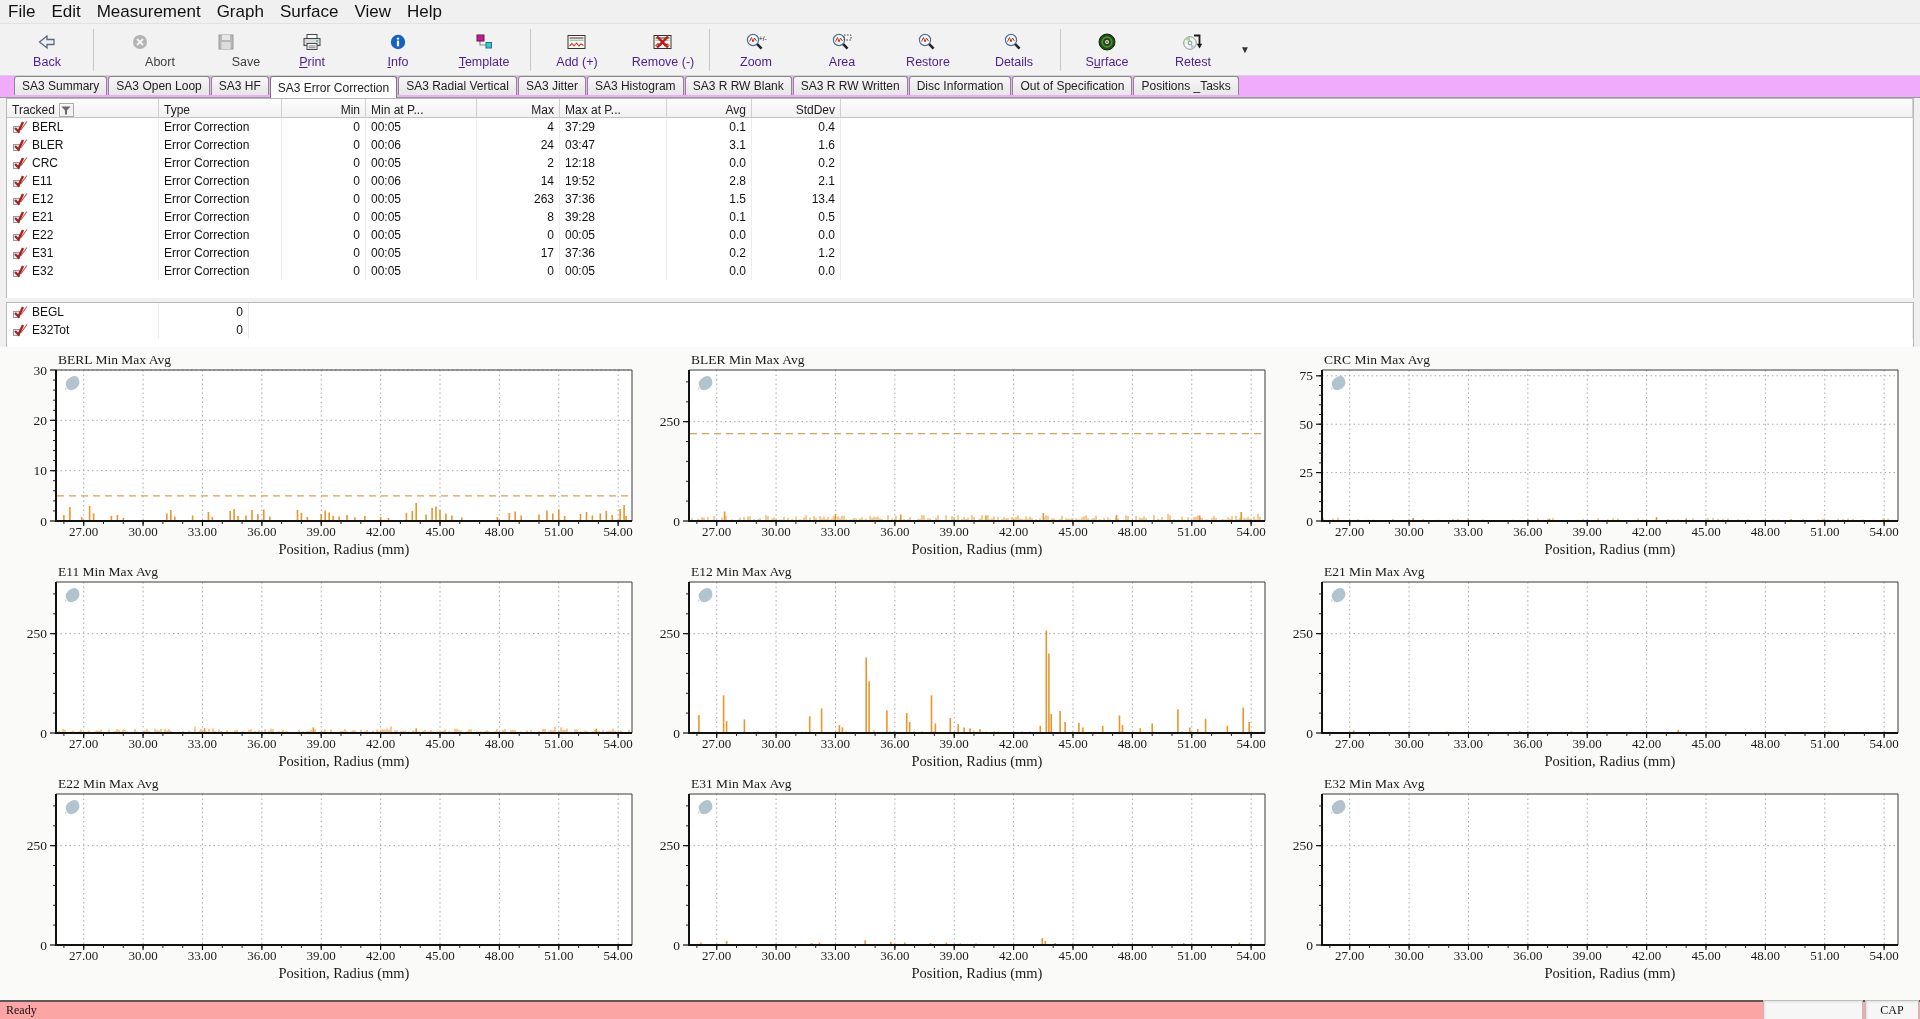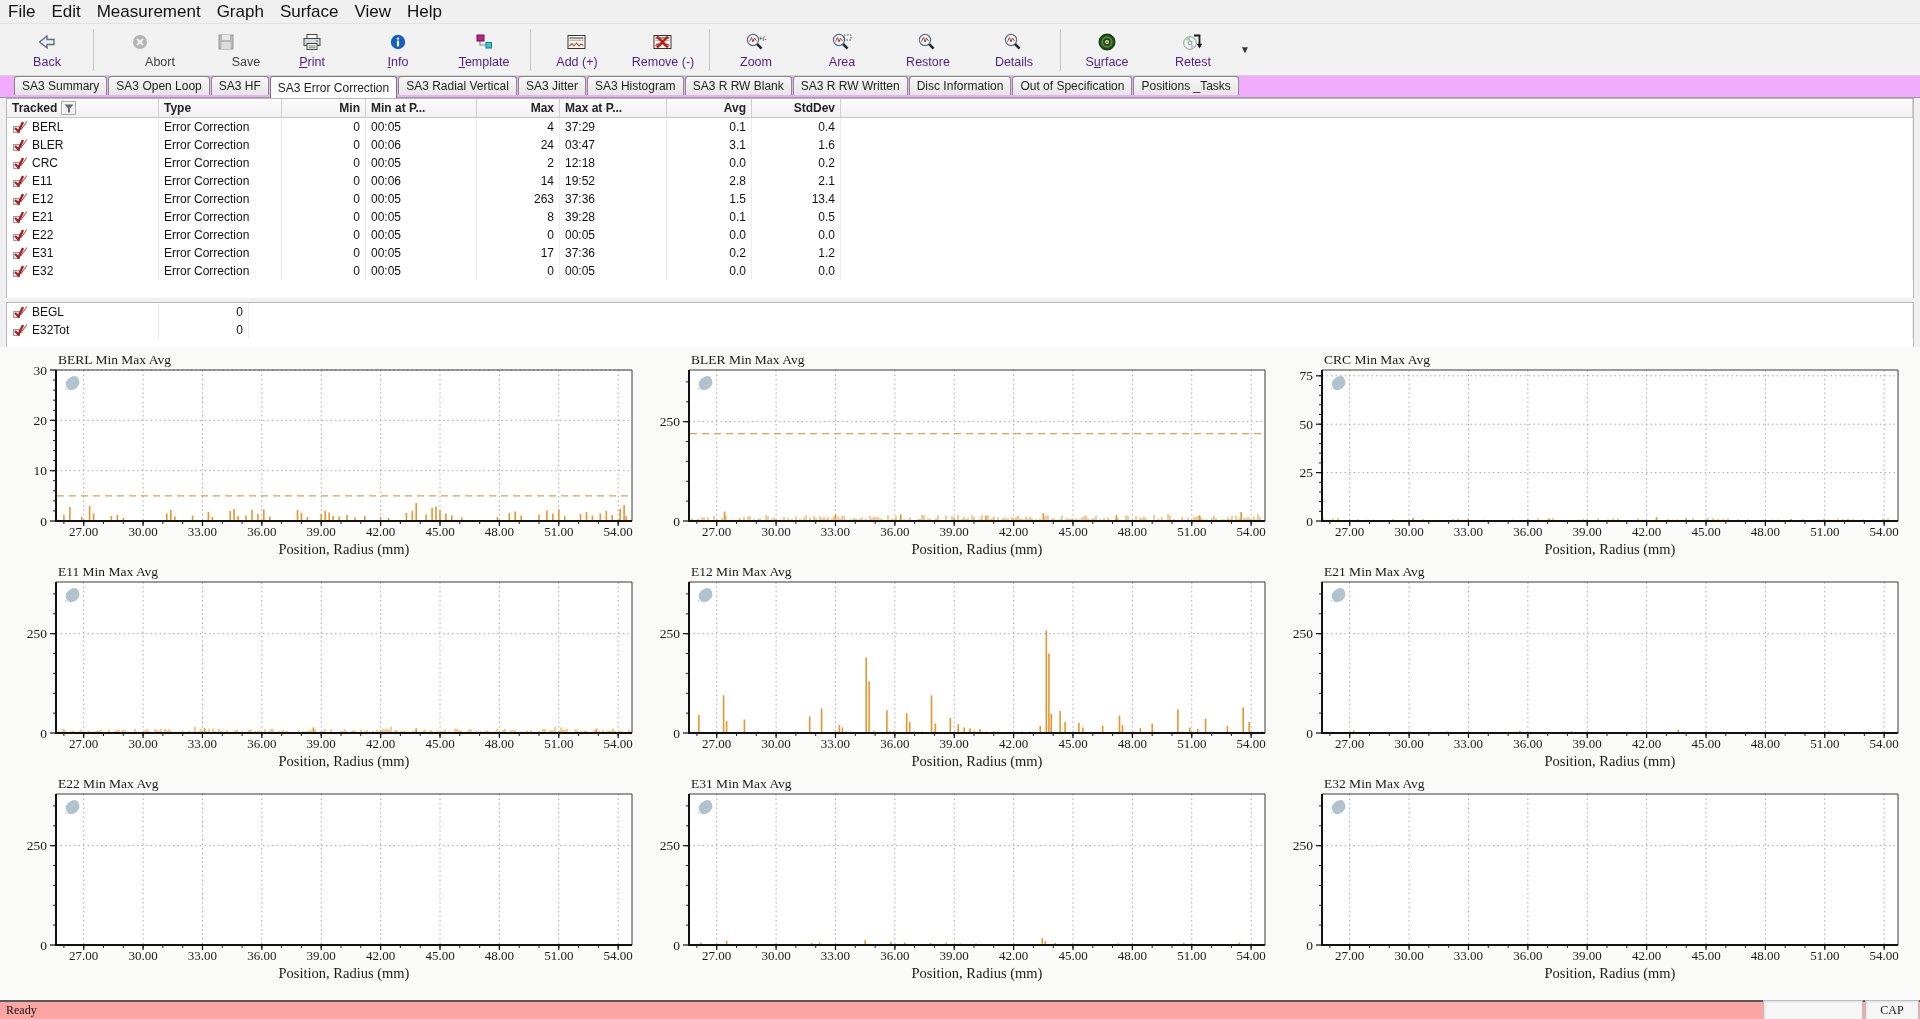--- a/index.html
+++ b/index.html
@@ -36,21 +36,21 @@
 
   
   .tablewrap { background:#ffffff; border-left:1px solid #b8b8b8; border-right:1px solid #b8b8b8; margin:0 6px; }
   .t1wrap { padding-bottom:18px; border-top:1px solid #b8b8b8;}
   .tgap { height:4px; background:#f0f0f0; }
   .t2wrap { padding-bottom:8px; border-top:1px solid #b8b8b8;}
   .trow { display:grid; height:18px; align-items:center; }
   .t1 .trow { grid-template-columns:152px 123px 84px 111px 83px 107px 85px 89px 1fr; }
   .t2 .trow { grid-template-columns:152px 90px 1fr; }
   .thead { background:linear-gradient(#fdfdfd,#f1f1f1); border-bottom:1px solid #c4c4c4; height:19px; }
-  .thead .tcell { color:#222; border-right:1px solid #cfcfcf; height:100%; display:flex; align-items:center;font-weight:bold; }
+  .thead .tcell { color:#222; border-right:1px solid #cfcfcf; height:100%; display:flex; align-items:flex-end; }
   .tcell { padding:0 5px; white-space:nowrap; overflow:hidden; font-size:12px; }
   .tbody .tcell { border-right:1px solid #ededed; height:100%; display:flex; align-items:center; }
   .tcell.r { justify-content:flex-end; text-align:right; }
   .thead .tcell.r { justify-content:flex-end; }
   .namecell { display:flex; align-items:center; gap:3px; }
   .chk { position:relative; width:17px; height:14px; flex:0 0 auto; }
   .chk .box { position:absolute; left:1px; bottom:1px; width:7px; height:7px;
     border:1px solid #9a9a9a; background:#eeeeee; }
   .chk svg { position:absolute; left:2px; top:0; }
   .filterbtn { margin-left:4px; width:15px; height:14px; background:#f2f2f2;

